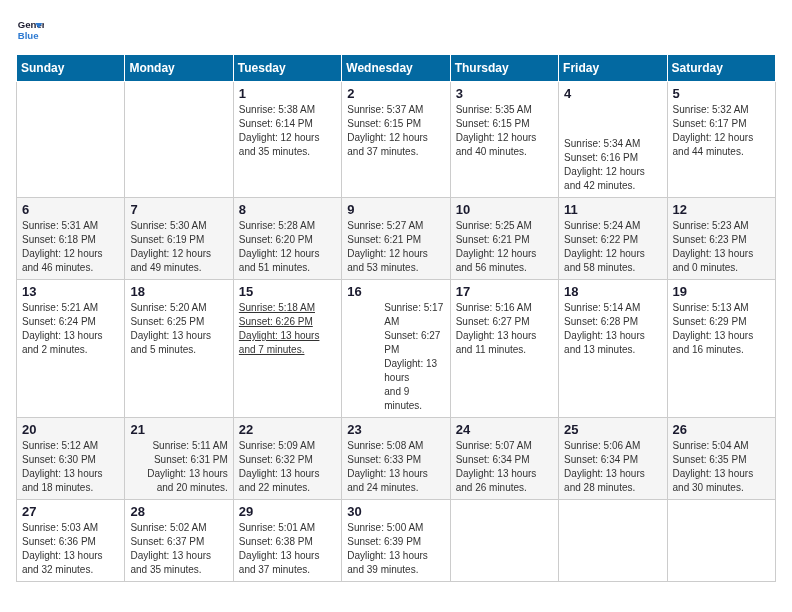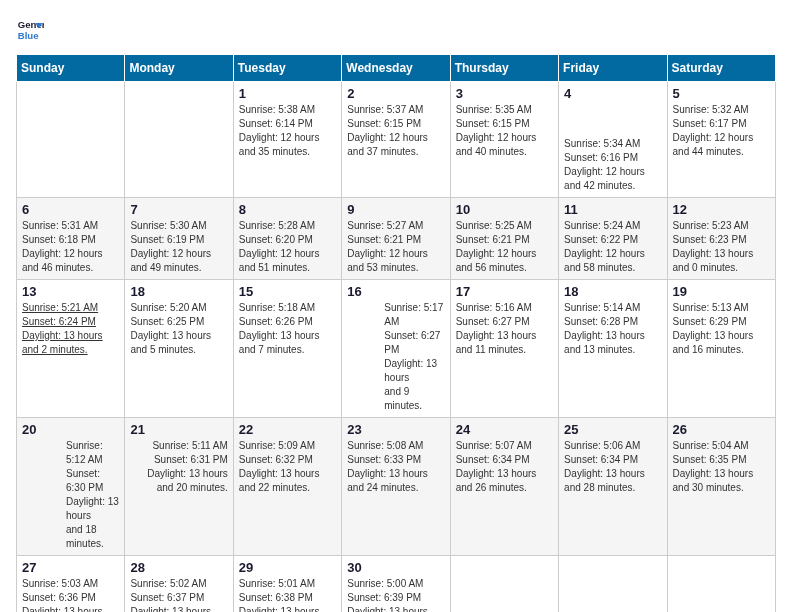--- a/index.html
+++ b/index.html
@@ -200,35 +200,35 @@
           <span class="day-num">12</span>
           <div class="day-info" style="white-space: pre-line;">Sunrise: 5:23 AM
 Sunset: 6:23 PM
 Daylight: 13 hours
 and 0 minutes.</div>
         </td>
       </tr>
       <tr>
         <td>
           <span class="day-num">13</span>
-          <div class="day-info" style="white-space: pre-line; text-decoration: underline;">Sunrise: 5:21 AM
+          <div class="day-info" style="white-space: pre-line;">Sunrise: 5:21 AM
 Sunset: 6:24 PM
 Daylight: 13 hours
 and 2 minutes.</div>
         </td>
         <td>
           <span class="day-num">18</span>
           <div class="day-info" style="white-space: pre-line;">Sunrise: 5:20 AM
 Sunset: 6:25 PM
 Daylight: 13 hours
 and 5 minutes.</div>
         </td>
         <td>
           <span class="day-num">15</span>
-          <div class="day-info" style="white-space: pre-line;">Sunrise: 5:18 AM
+          <div class="day-info" style="white-space: pre-line; text-decoration: underline;">Sunrise: 5:18 AM
 Sunset: 6:26 PM
 Daylight: 13 hours
 and 7 minutes.</div>
         </td>
         <td>
           <span class="day-num">16</span>
           <div class="day-info" style="white-space: pre-line; margin-left: 37px;">Sunrise: 5:17 AM
 Sunset: 6:27 PM
 Daylight: 13 hours
 and 9 minutes.</div>
@@ -251,21 +251,21 @@
           <span class="day-num">19</span>
           <div class="day-info" style="white-space: pre-line;">Sunrise: 5:13 AM
 Sunset: 6:29 PM
 Daylight: 13 hours
 and 16 minutes.</div>
         </td>
       </tr>
       <tr>
         <td>
           <span class="day-num">20</span>
-          <div class="day-info" style="white-space: pre-line; margin-left: 44px;">Sunrise: 5:12 AM
+          <div class="day-info" style="white-space: pre-line;">Sunrise: 5:12 AM
 Sunset: 6:30 PM
 Daylight: 13 hours
 and 18 minutes.</div>
         </td>
         <td>
           <span class="day-num">21</span>
           <div class="day-info" style="white-space: pre-line; text-align: right;">Sunrise: 5:11 AM
 Sunset: 6:31 PM
 Daylight: 13 hours
 and 20 minutes.</div>

